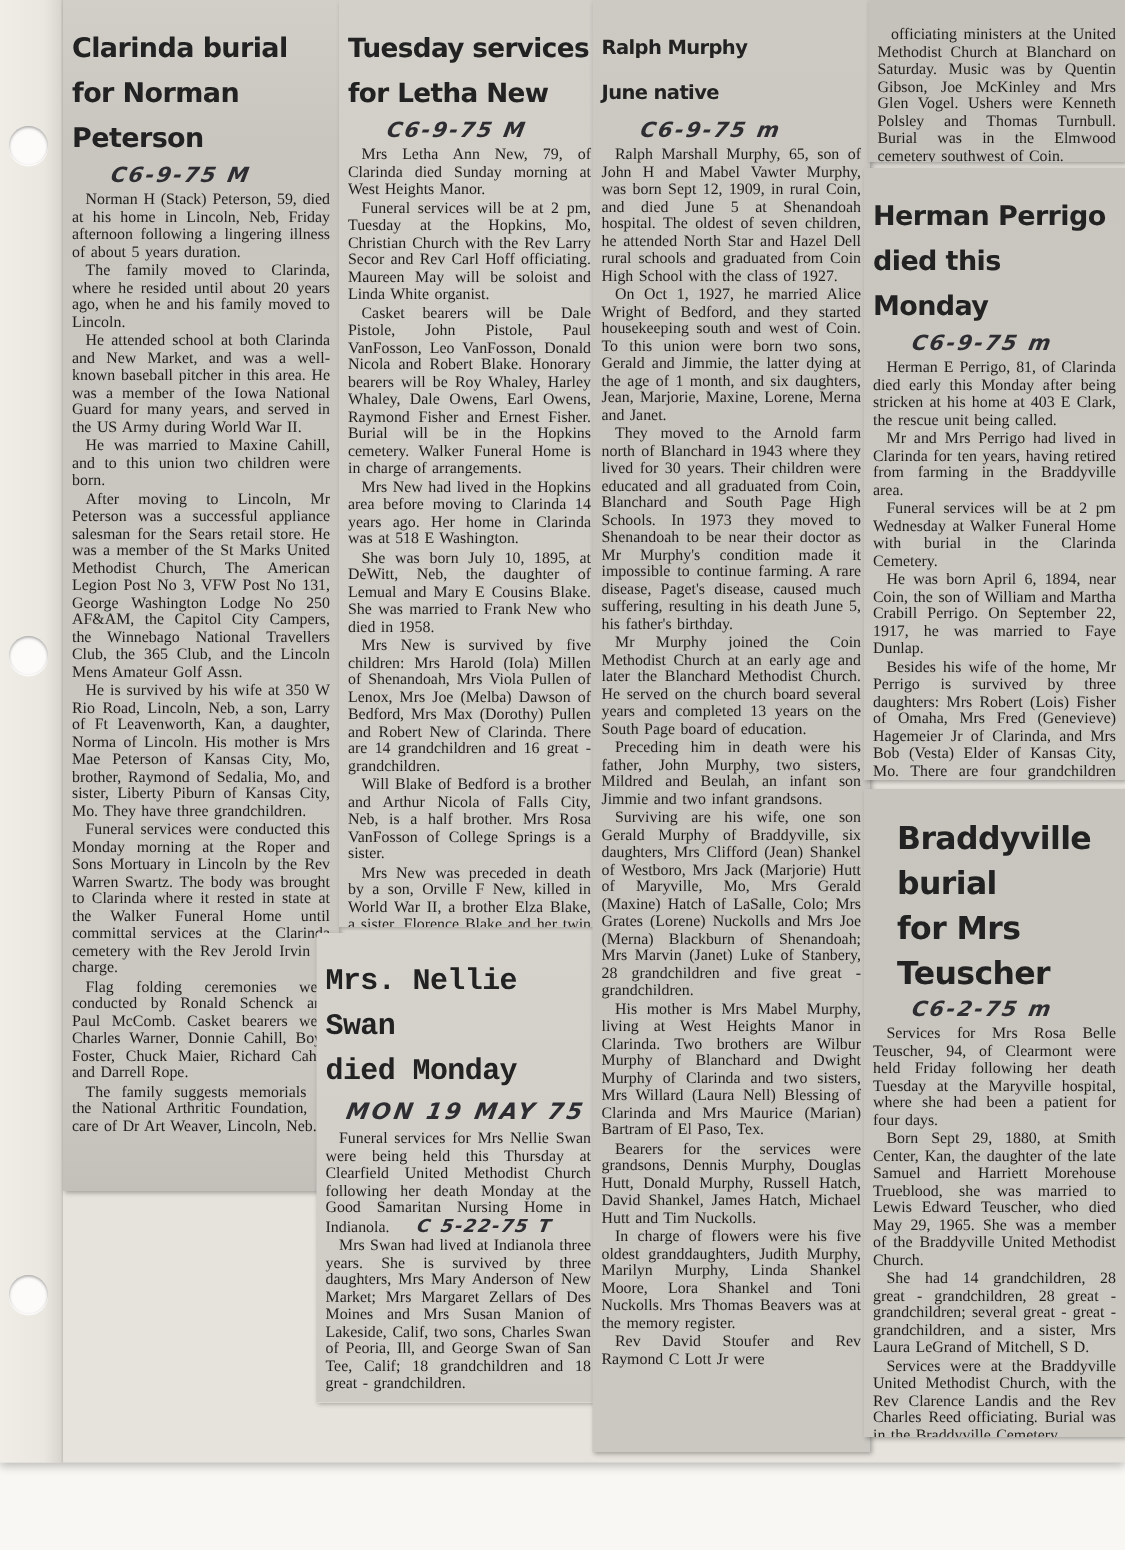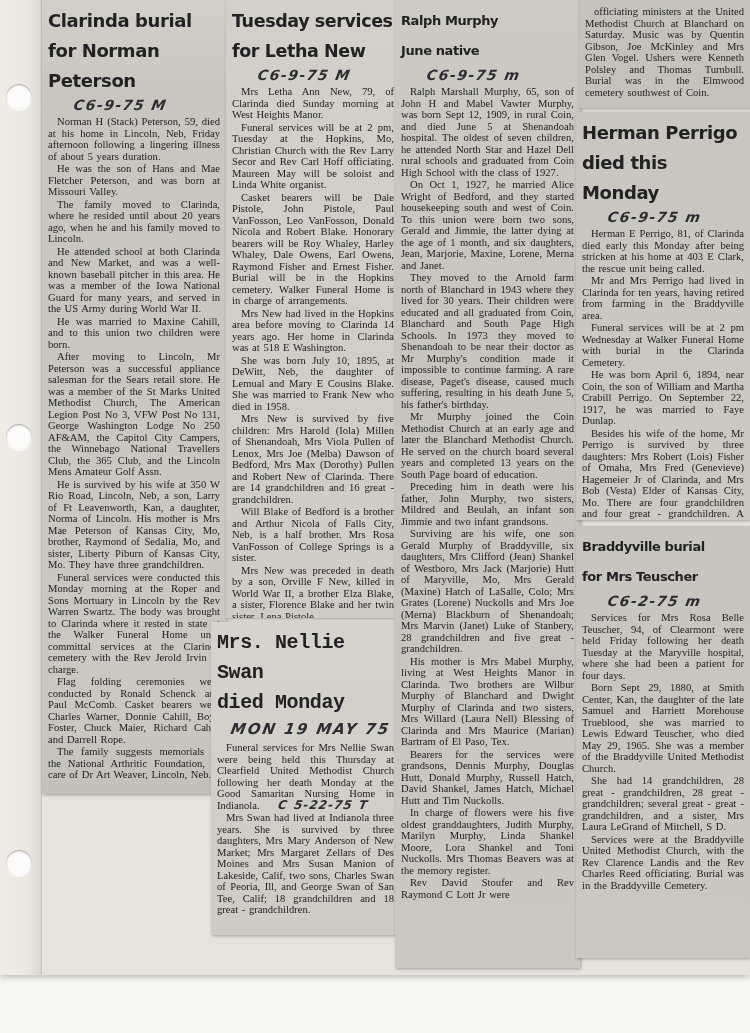--- a/index.html
+++ b/index.html
@@ -7,21 +7,21 @@
   #page{position:relative;width:750px;height:1033px;background:#f8f7f4;overflow:hidden;}
   
   #sheet{position:absolute;left:0;top:0;width:750px;height:975px;background:#e6e3dc;
          box-shadow:0 2px 6px rgba(0,0,0,.25);}
   #left-strip{position:absolute;left:0;top:0;width:42px;height:975px;
               background:linear-gradient(90deg,#f0ede7 0%,#eae7e0 70%,#d9d6cf 96%,#c4c1ba 100%);}
   .hole{position:absolute;left:6px;width:26px;height:26px;border-radius:50%;
         background:#fcfbf9;box-shadow:inset 0 1px 2px rgba(0,0,0,.35),0 1px 0 rgba(255,255,255,.8);}
   
   .clip{position:absolute;background:#cbc8c2;color:#1e1d1b;overflow:hidden;
-        box-shadow:1px 1px 3px rgba(0,0,0,.3);padding:4px 6px 6px 6px;box-sizing:border-box;}
+        box-shadow:1px 1px 3px rgba(0,0,0,.3);padding:16px 6px 6px 6px;box-sizing:border-box;}
   .clip .body p{margin:0 0 1px 0;font-size:10.6px;line-height:11.5px;text-align:justify;
         text-indent:9px;word-spacing:1px;}
   h2.headline{margin:2px 0 0 0;font-family:"DejaVu Sans",sans-serif;font-weight:700;
         font-size:18px;line-height:30px;letter-spacing:-.4px;color:#222;}
   .hand{font-family:"DejaVu Sans",sans-serif;font-style:italic;font-weight:600;
         color:#2e2d31;transform:skewX(-10deg);display:inline-block;letter-spacing:1.5px;}
   .hand.date{font-size:14px;margin:1px 0 3px 26px;}
   .hand.inline{font-size:12px;letter-spacing:1px;margin-left:6px;}
   .hand.block-caps{font-size:15px;letter-spacing:2px;margin:2px 0 4px 14px;}
   .lead{margin:0 0 1px 0;font-size:10.6px;line-height:11.5px;text-align:justify;
@@ -49,21 +49,20 @@
   <div id="corner-mark" class="hand">By J</div>
 
   <div class="clip" id="clip-peterson" style="left:42px;top:0;width:184px;height:794px;">
     <h2 class="headline">
       <span>Clarinda burial</span><br>
       <span>for Norman Peterson</span>
     </h2>
     <div class="hand date">C6-9-75 M</div>
     <div class="body">
         <p>Norman H (Stack) Peterson, 59, died at his home in Lincoln, Neb, Friday afternoon following a lingering illness of about 5 years duration.</p>
-        <p>He was the son of Hans and Mae Fletcher Peterson, and was born at Missouri Valley.</p>
         <p>The family moved to Clarinda, where he resided until about 20 years ago, when he and his family moved to Lincoln.</p>
         <p>He attended school at both Clarinda and New Market, and was a well-known baseball pitcher in this area. He was a member of the Iowa National Guard for many years, and served in the US Army during World War II.</p>
         <p>He was married to Maxine Cahill, and to this union two children were born.</p>
         <p>After moving to Lincoln, Mr Peterson was a successful appliance salesman for the Sears retail store. He was a member of the St Marks United Methodist Church, The American Legion Post No 3, VFW Post No 131, George Washington Lodge No 250 AF&amp;AM, the Capitol City Campers, the Winnebago National Travellers Club, the 365 Club, and the Lincoln Mens Amateur Golf Assn.</p>
         <p>He is survived by his wife at 350 W Rio Road, Lincoln, Neb, a son, Larry of Ft Leavenworth, Kan, a daughter, Norma of Lincoln. His mother is Mrs Mae Peterson of Kansas City, Mo, brother, Raymond of Sedalia, Mo, and sister, Liberty Piburn of Kansas City, Mo. They have three grandchildren.</p>
         <p>Funeral services were conducted this Monday morning at the Roper and Sons Mortuary in Lincoln by the Rev Warren Swartz. The body was brought to Clarinda where it rested in state at the Walker Funeral Home until committal services at the Clarinda cemetery with the Rev Jerold Irvin in charge.</p>
         <p>Flag folding ceremonies were conducted by Ronald Schenck and Paul McComb. Casket bearers were Charles Warner, Donnie Cahill, Boyd Foster, Chuck Maier, Richard Cahill and Darrell Rope.</p>
         <p>The family suggests memorials to the National Arthritic Foundation, in care of Dr Art Weaver, Lincoln, Neb.</p>
       </div>
   </div>
@@ -138,21 +137,21 @@
     <div class="body">
         <p>Herman E Perrigo, 81, of Clarinda died early this Monday after being stricken at his home at 403 E Clark, the rescue unit being called.</p>
         <p>Mr and Mrs Perrigo had lived in Clarinda for ten years, having retired from farming in the Braddyville area.</p>
         <p>Funeral services will be at 2 pm Wednesday at Walker Funeral Home with burial in the Clarinda Cemetery.</p>
         <p>He was born April 6, 1894, near Coin, the son of William and Martha Crabill Perrigo. On September 22, 1917, he was married to Faye Dunlap.</p>
         <p>Besides his wife of the home, Mr Perrigo is survived by three daughters: Mrs Robert (Lois) Fisher of Omaha, Mrs Fred (Genevieve) Hagemeier Jr of Clarinda, and Mrs Bob (Vesta) Elder of Kansas City, Mo. There are four grandchildren and four great - grandchildren. A sister is Mrs Blanche Rucker of Portland, Ore.</p>
       </div>
   </div>
 
   <div class="clip" id="clip-teuscher" style="left:576px;top:526px;width:174px;height:432px;">
-    <h2 class="headline" style="font-size:13px;">
+    <h2 class="headline" style="font-size:21px;margin-left:16px;">
       <span>Braddyville burial</span><br>
       <span>for Mrs Teuscher</span>
     </h2>
     <div class="hand date">C6-2-75 m</div>
     <div class="body">
         <p>Services for Mrs Rosa Belle Teuscher, 94, of Clearmont were held Friday following her death Tuesday at the Maryville hospital, where she had been a patient for four days.</p>
         <p>Born Sept 29, 1880, at Smith Center, Kan, the daughter of the late Samuel and Harriett Morehouse Trueblood, she was married to Lewis Edward Teuscher, who died May 29, 1965. She was a member of the Braddyville United Methodist Church.</p>
         <p>She had 14 grandchildren, 28 great - grandchildren, 28 great - grandchildren; several great - great - grandchildren, and a sister, Mrs Laura LeGrand of Mitchell, S D.</p>
         <p>Services were at the Braddyville United Methodist Church, with the Rev Clarence Landis and the Rev Charles Reed officiating. Burial was in the Braddyville Cemetery.</p>
       </div>

